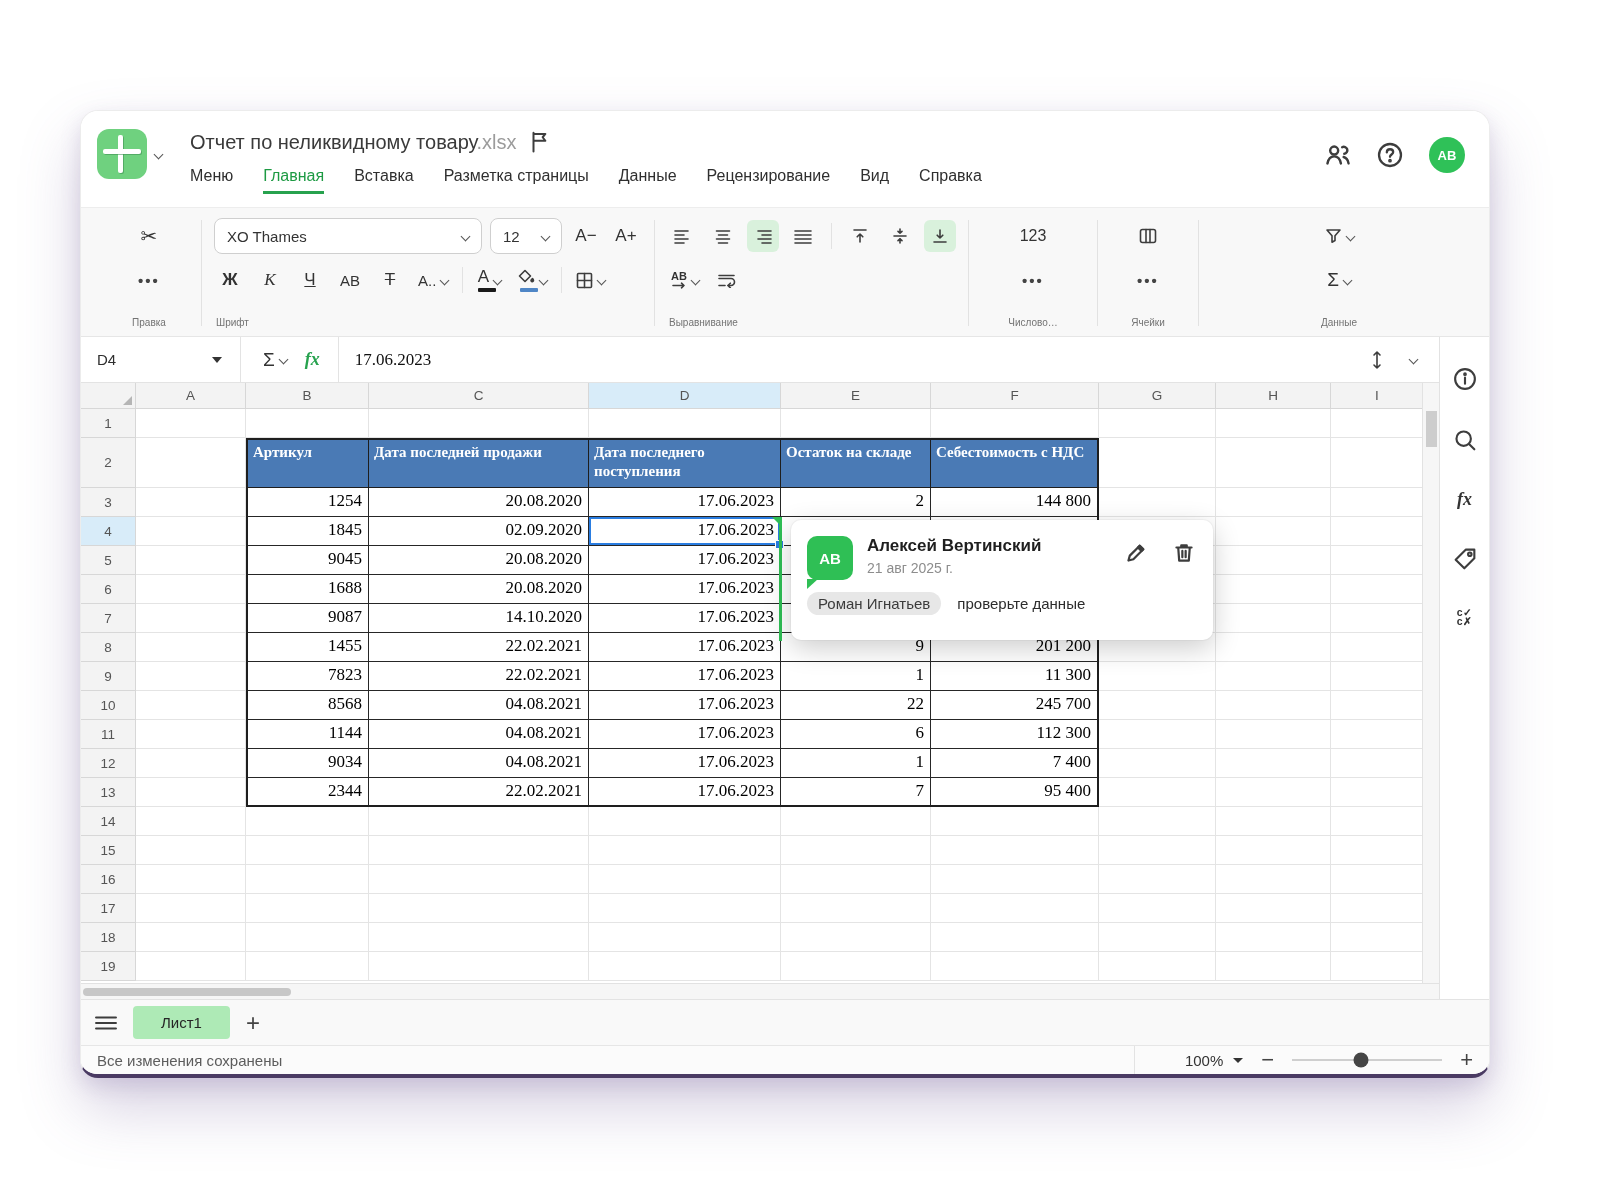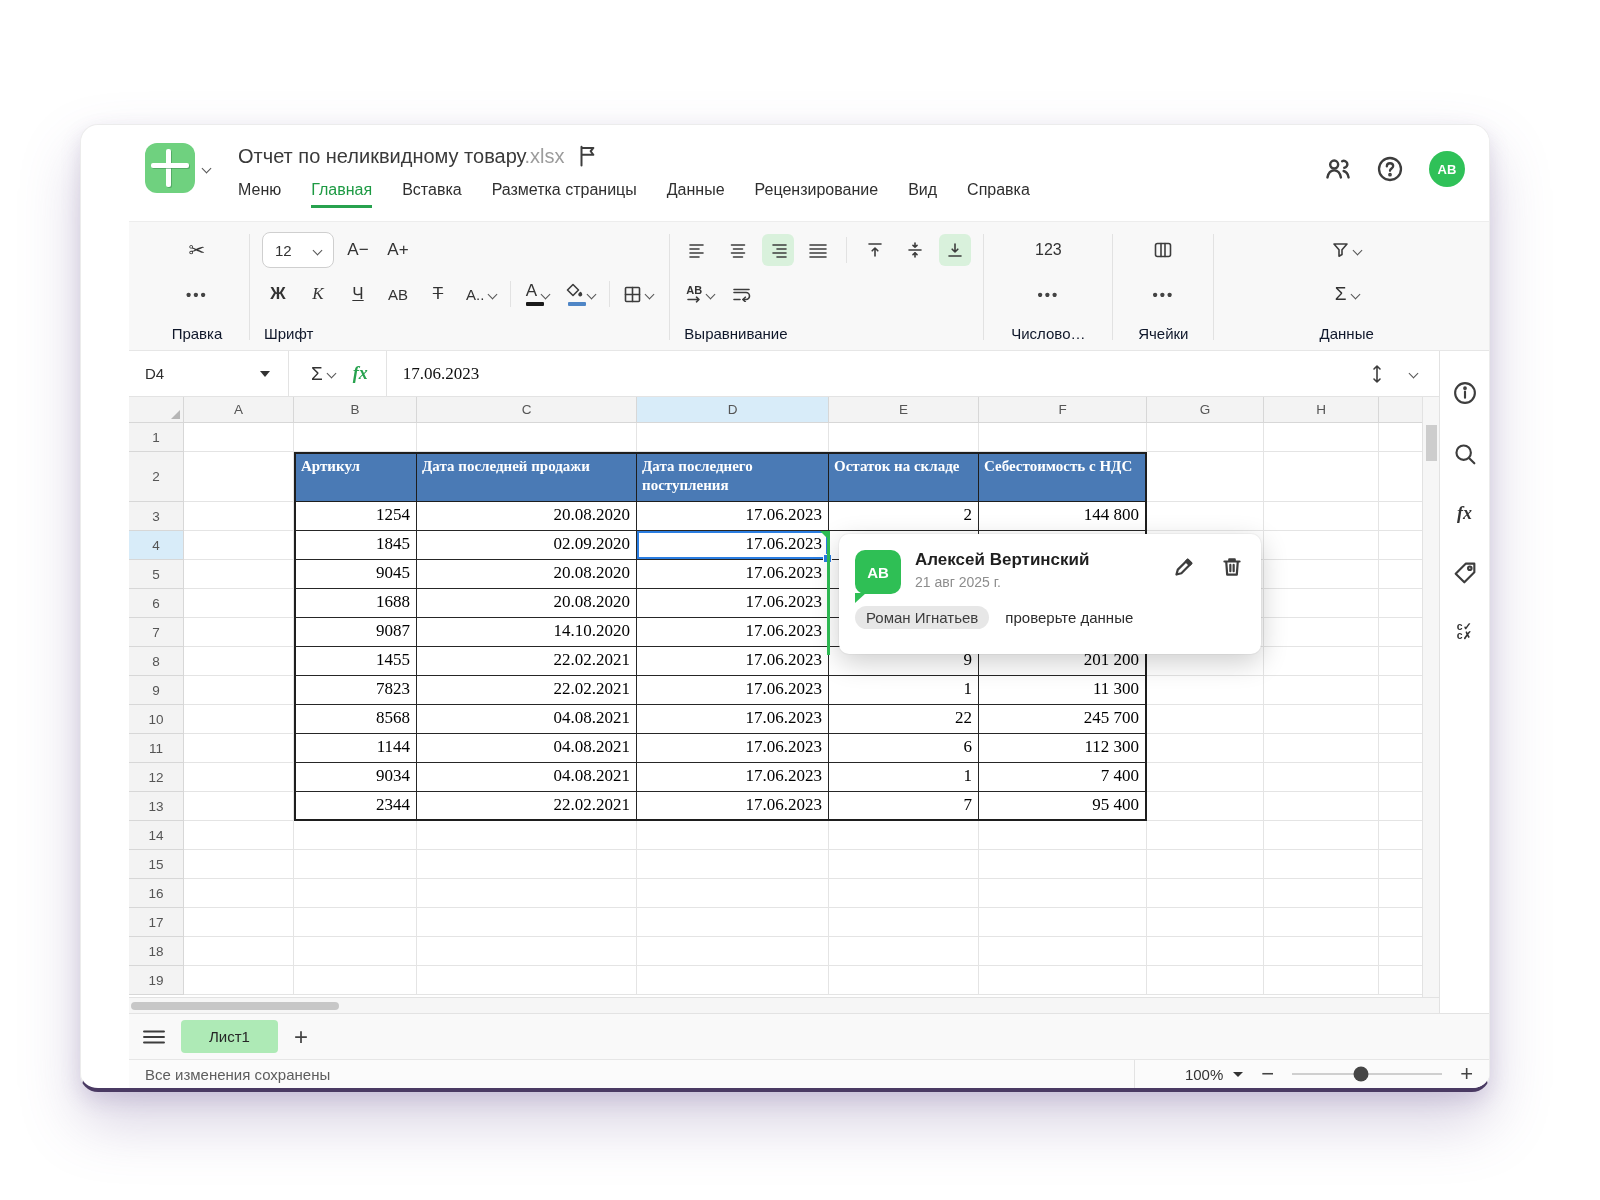--- a/index.html
+++ b/index.html
@@ -1,23 +1,23 @@
 <!DOCTYPE html>
 <html><head>
 <meta charset="utf-8">
 <style>
   * { box-sizing: border-box; margin: 0; padding: 0; }
   html,body { width:1600px; height:1200px; background:#fff; font-family:"Liberation Sans",sans-serif; }
   svg { display:block; }
   .ic { stroke:#3d3d3d; stroke-width:1.6; fill:none; stroke-linecap:round; stroke-linejoin:round; }
 
-  .window { position:absolute; left:80px; top:124px; width:1410px; height:968px;
+  .window { position:absolute; left:80px; top:110px; width:1410px; height:968px;
     background:#fff; border-radius:18px; border:1px solid #ececec; border-bottom:4px solid #4a3a63;
     box-shadow:0 30px 60px rgba(110,90,150,.28), 0 8px 20px rgba(110,90,150,.18);
-    display:flex; flex-direction:column; overflow:hidden;padding-left:48px; }
+    display:flex; flex-direction:column; overflow:hidden; }
 
   
   .titlebar { height:96px; display:flex; align-items:flex-start; padding:14px 18px 0 16px; position:relative; background:#fff; }
   .logo-wrap { display:flex; align-items:center; gap:8px; margin-top:4px; }
   .logo { width:50px; height:50px; border-radius:12px; background:#6fd17f; position:relative; }
   .logo::before { content:''; position:absolute; left:21px; top:6px; width:5px; height:38px; background:#fff; box-shadow:1px 1px 0 rgba(60,140,80,.55); border-radius:2px; }
   .logo::after  { content:''; position:absolute; left:6px; top:20px; width:38px; height:5px; background:#fff; box-shadow:1px 1px 0 rgba(60,140,80,.55); border-radius:2px; }
   .chev { width:9px; height:9px; border-right:2px solid #555; border-bottom:2px solid #555; transform:rotate(45deg); display:inline-block; }
   .chev.sm { width:7px; height:7px; border-width:1.8px; }
   .title-col { margin-left:28px; display:flex; flex-direction:column; }
@@ -28,21 +28,21 @@
   .mtab { padding-bottom:6px; cursor:default; }
   .mtab.active { color:#1d9a43; border-bottom:3px solid #27a24e; }
   .tb-right { position:absolute; right:24px; top:26px; display:flex; align-items:center; gap:26px; }
   .avatar { width:36px; height:36px; border-radius:50%; background:#2fc158; color:#fff; font-size:13px; font-weight:bold; display:flex; align-items:center; justify-content:center; }
 
   
   .toolbar { height:130px; background:#f8f8f8; border-top:1px solid #ededed; border-bottom:1px solid #e6e6e6; display:flex; padding:10px 10px 4px 16px; }
   .tgroup { display:flex; flex-direction:column; padding:0 12px; }
   .tgroup .rows { flex:1; display:flex; flex-direction:column; justify-content:flex-start; gap:8px; }
   .trow { display:flex; align-items:center; gap:8px; height:36px; }
-  .glabel { font-size:15px; color:#0f172a; padding:2px 2px 4px; }
+  .glabel { font-size:10px; color:#737373; padding:2px 2px 4px; }
   .glabel.center { text-align:center; }
   .gsep { width:1px; background:#e2e2e2; margin:2px 0 6px; }
   .btn { min-width:32px; height:32px; border-radius:6px; display:flex; align-items:center; justify-content:center; color:#333; font-size:17px; gap:5px; padding:0 4px; }
   .btn.active { background:#d9f1dc; }
   .select { height:36px; border:1px solid #cfcfcf; border-radius:8px; background:#fff; display:flex; align-items:center; justify-content:space-between; padding:0 12px; font-size:15px; color:#333; }
   .dots { font-size:15px; letter-spacing:2px; color:#444; font-weight:bold; }
   .u { text-decoration:underline; }
   .strike { text-decoration:line-through; }
   .colorbar { position:absolute; left:5px; bottom:4px; width:18px; height:4px; background:#1a1a1a; border-radius:1px; }
   .colorbar.blue { background:#4f86c6; }
@@ -174,20 +174,24 @@
             <div class="btn dots">•••</div>
           </div>
       </div>
       <div class="glabel center">Правка</div>
     </div>
     <div class="gsep"></div>
 
     <div class="tgroup">
       <div class="rows">
         <div class="trow">
+          <div class="select" style="width:268px">
+              <span>XO Thames</span>
+              <span class="chev sm"></span>
+            </div>
           <div class="select" style="width:72px">
               <span>12</span>
               <span class="chev sm"></span>
             </div>
           <div class="btn">A−</div>
           <div class="btn">A+</div>
         </div>
         <div class="trow">
           <div class="btn" style="font-weight:bold">Ж</div>
           <div class="btn" style="font-style:italic;font-family:'Liberation Serif',serif">К</div>

